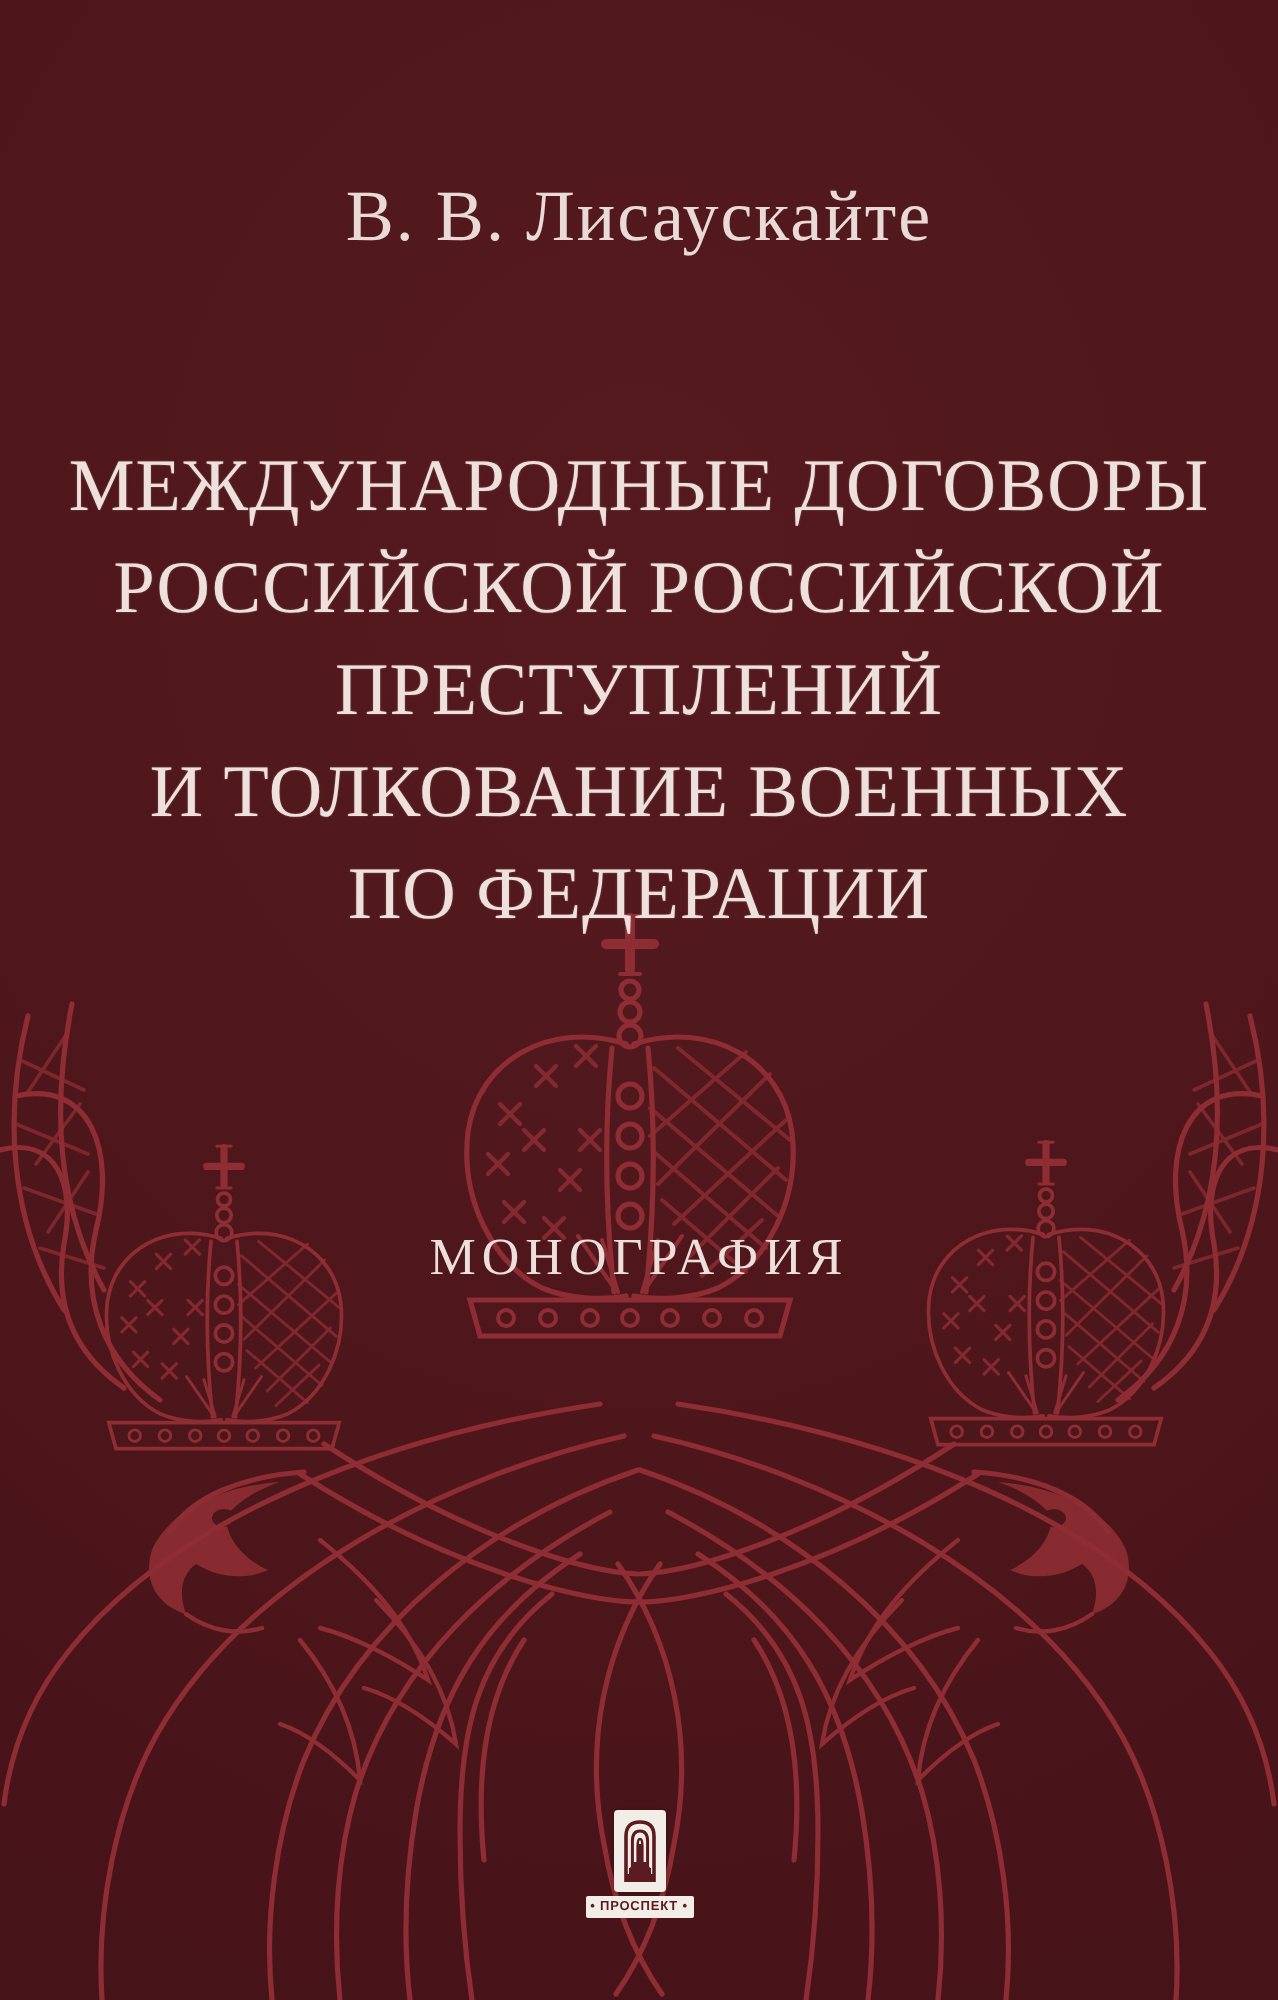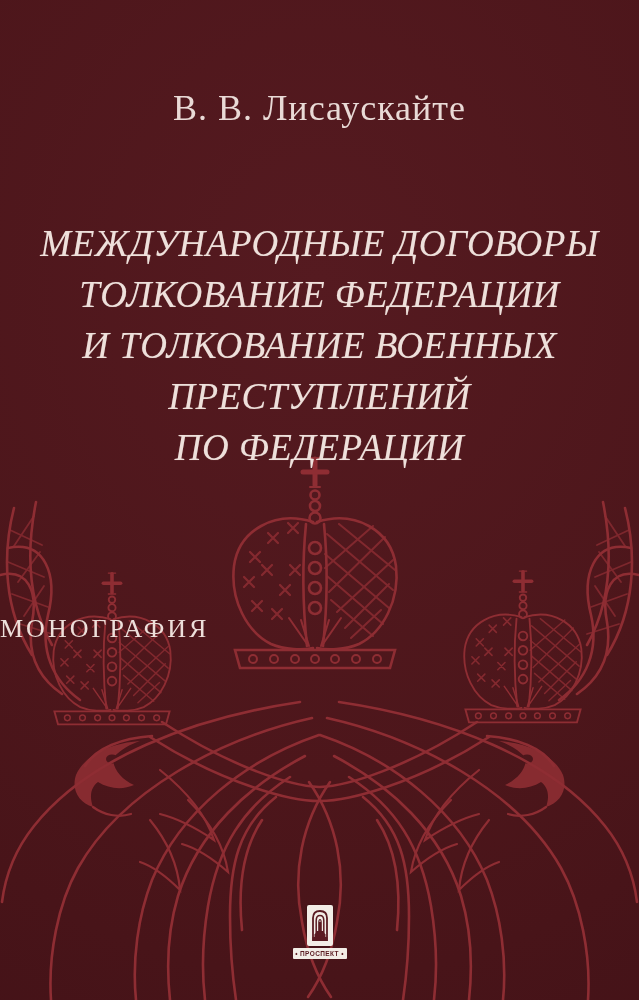--- a/index.html
+++ b/index.html
@@ -18,24 +18,24 @@
     font-size:36px;line-height:40px;
     color:#e9dad6;letter-spacing:1px;
   }
   .title-block{position:absolute;left:0;top:218px;width:639px;text-align:center;}
   .title-line{
     height:51px;line-height:51px;
     font-size:37px;letter-spacing:0.5px;
     color:#eee0db;
     text-shadow:0 0 1px rgba(240,220,215,0.35);
     white-space:nowrap;
-    font-style:italic;
   }
   .subtitle{
     position:absolute;left:0;top:612px;width:639px;
+    text-align:center;
     font-size:26px;line-height:34px;letter-spacing:3px;
     color:#eddfda;
   }
   .logo{
     position:absolute;left:0;top:905px;width:639px;height:54px;
     display:flex;flex-direction:column;align-items:center;
   }
   .logo-square{
     width:26px;height:41px;
     background:#f2ede6;
@@ -181,23 +181,23 @@
 
     <use href="#crown-def" transform="translate(315,562)"></use>
     <use href="#crown-def" transform="translate(112,648) scale(0.72)"></use>
     <use href="#crown-def" transform="translate(523,646) scale(0.72)"></use>
   </svg>
 
   <div class="author">В. В. Лисаускайте</div>
 
   <div class="title-block">
     <div class="title-line">МЕЖДУНАРОДНЫЕ ДОГОВОРЫ</div>
-    <div class="title-line">ТОЛКОВАНИЕ ФЕДЕРАЦИИ</div>
+    <div class="title-line">РОССИЙСКОЙ РОССИЙСКОЙ</div>
+    <div class="title-line">ПРЕСТУПЛЕНИЙ</div>
     <div class="title-line">И ТОЛКОВАНИЕ ВОЕННЫХ</div>
-    <div class="title-line">ПРЕСТУПЛЕНИЙ</div>
     <div class="title-line">ПО ФЕДЕРАЦИИ</div>
   </div>
 
   <div class="subtitle">МОНОГРАФИЯ</div>
 
   <div class="logo">
     <div class="logo-square">
       <svg width="26" height="41" viewBox="0 0 26 41" xmlns="http://www.w3.org/2000/svg">
         <g fill="none" stroke="#5a1b21">
           <path d="M6,36 L6,13 Q6,6 13,6 Q20,6 20,13 L20,36" stroke-width="1.8"></path>

